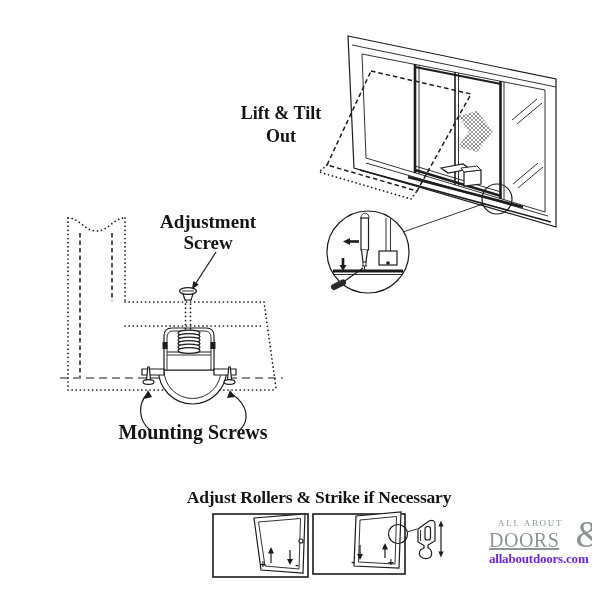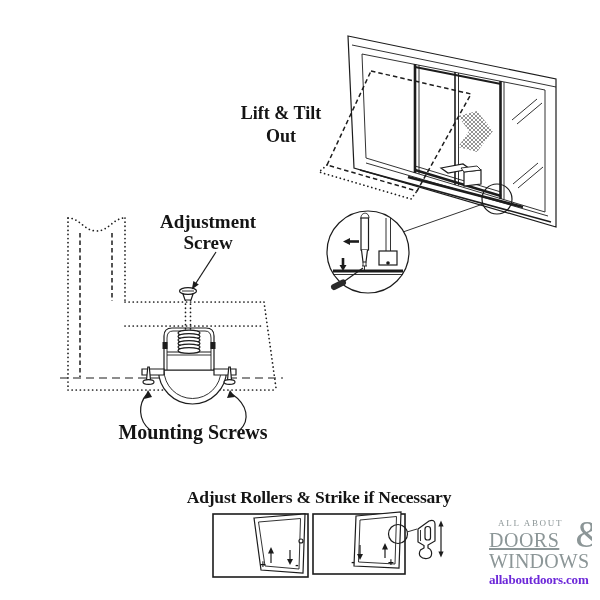--- a/index.html
+++ b/index.html
@@ -252,18 +252,17 @@
       <polygon points="441,520.5 438.4,526.5 443.6,526.5" class="solid"></polygon>
       <polygon points="441,557.5 438.4,551.5 443.6,551.5" class="solid"></polygon>
     </g>
   </g>
 </svg>
 
   
   <div class="logo">
     <div class="logo-top">ALL ABOUT</div>
     <div class="logo-doors">DOORS</div>
-    <div class="logo-windows">WINDOWS</div>
     <div class="logo-url">allaboutdoors.com</div>
     <span class="logo-amp">&amp;</span>
   </div>
 
 </div>
 
 </body></html>

